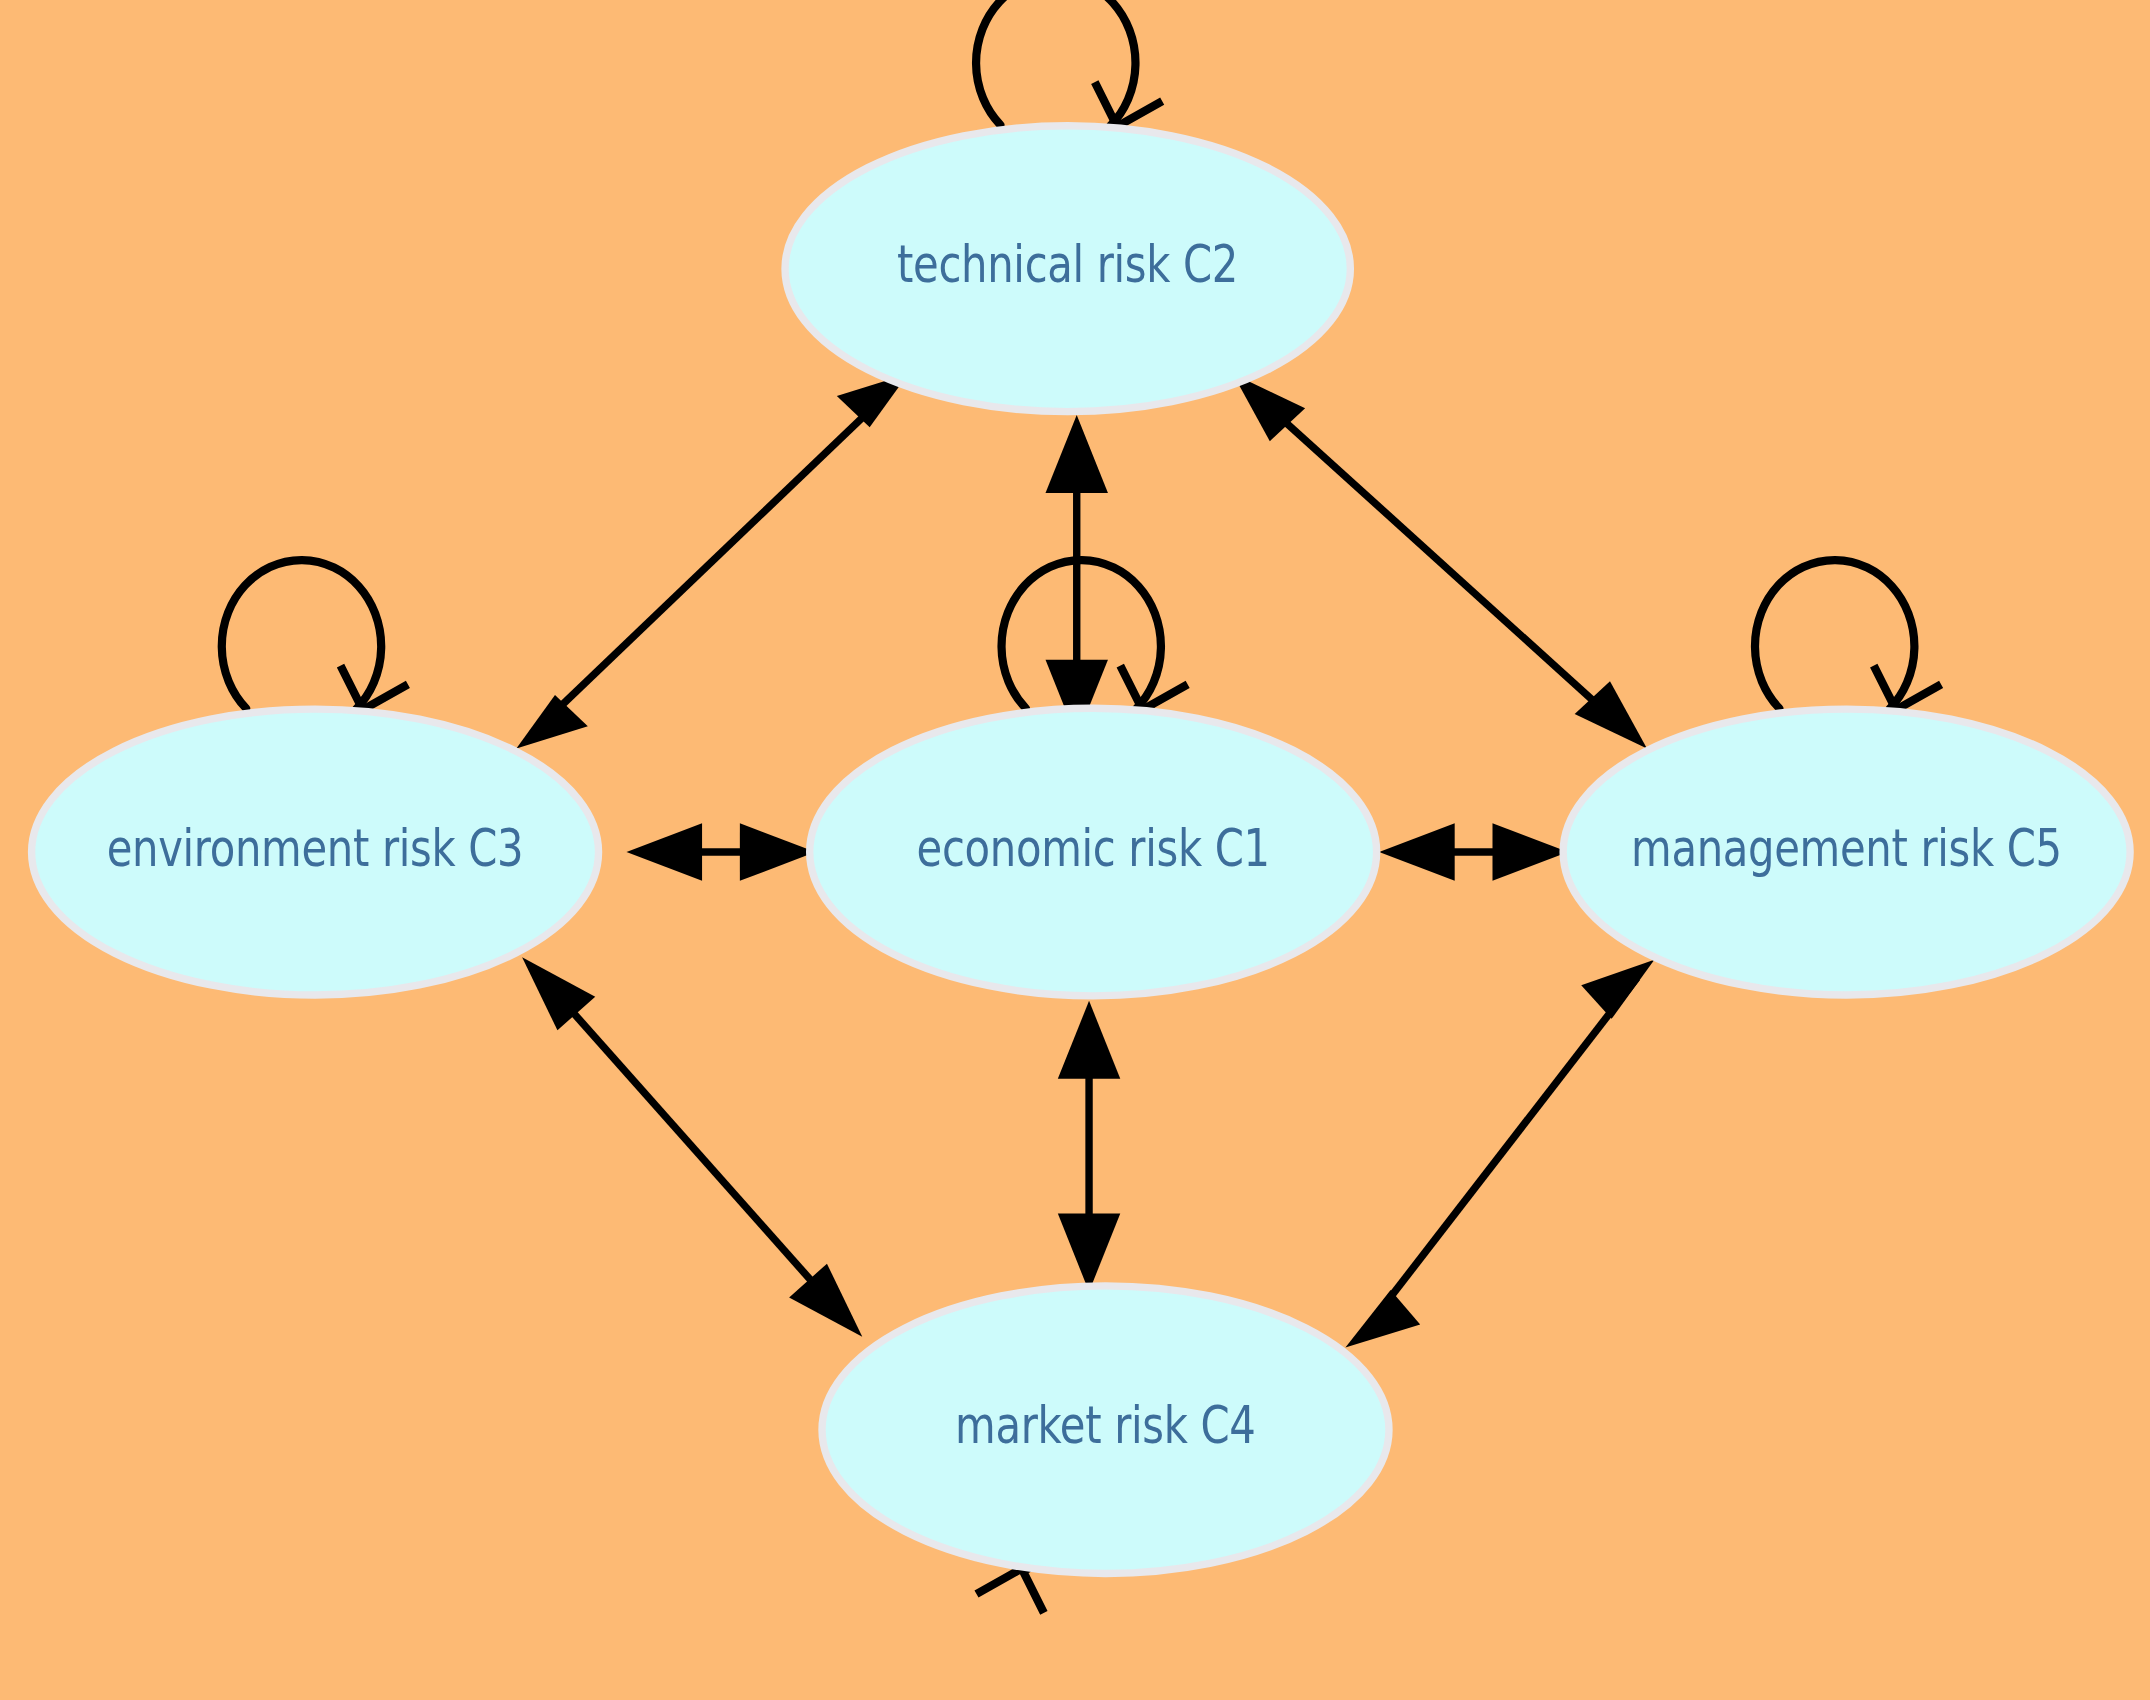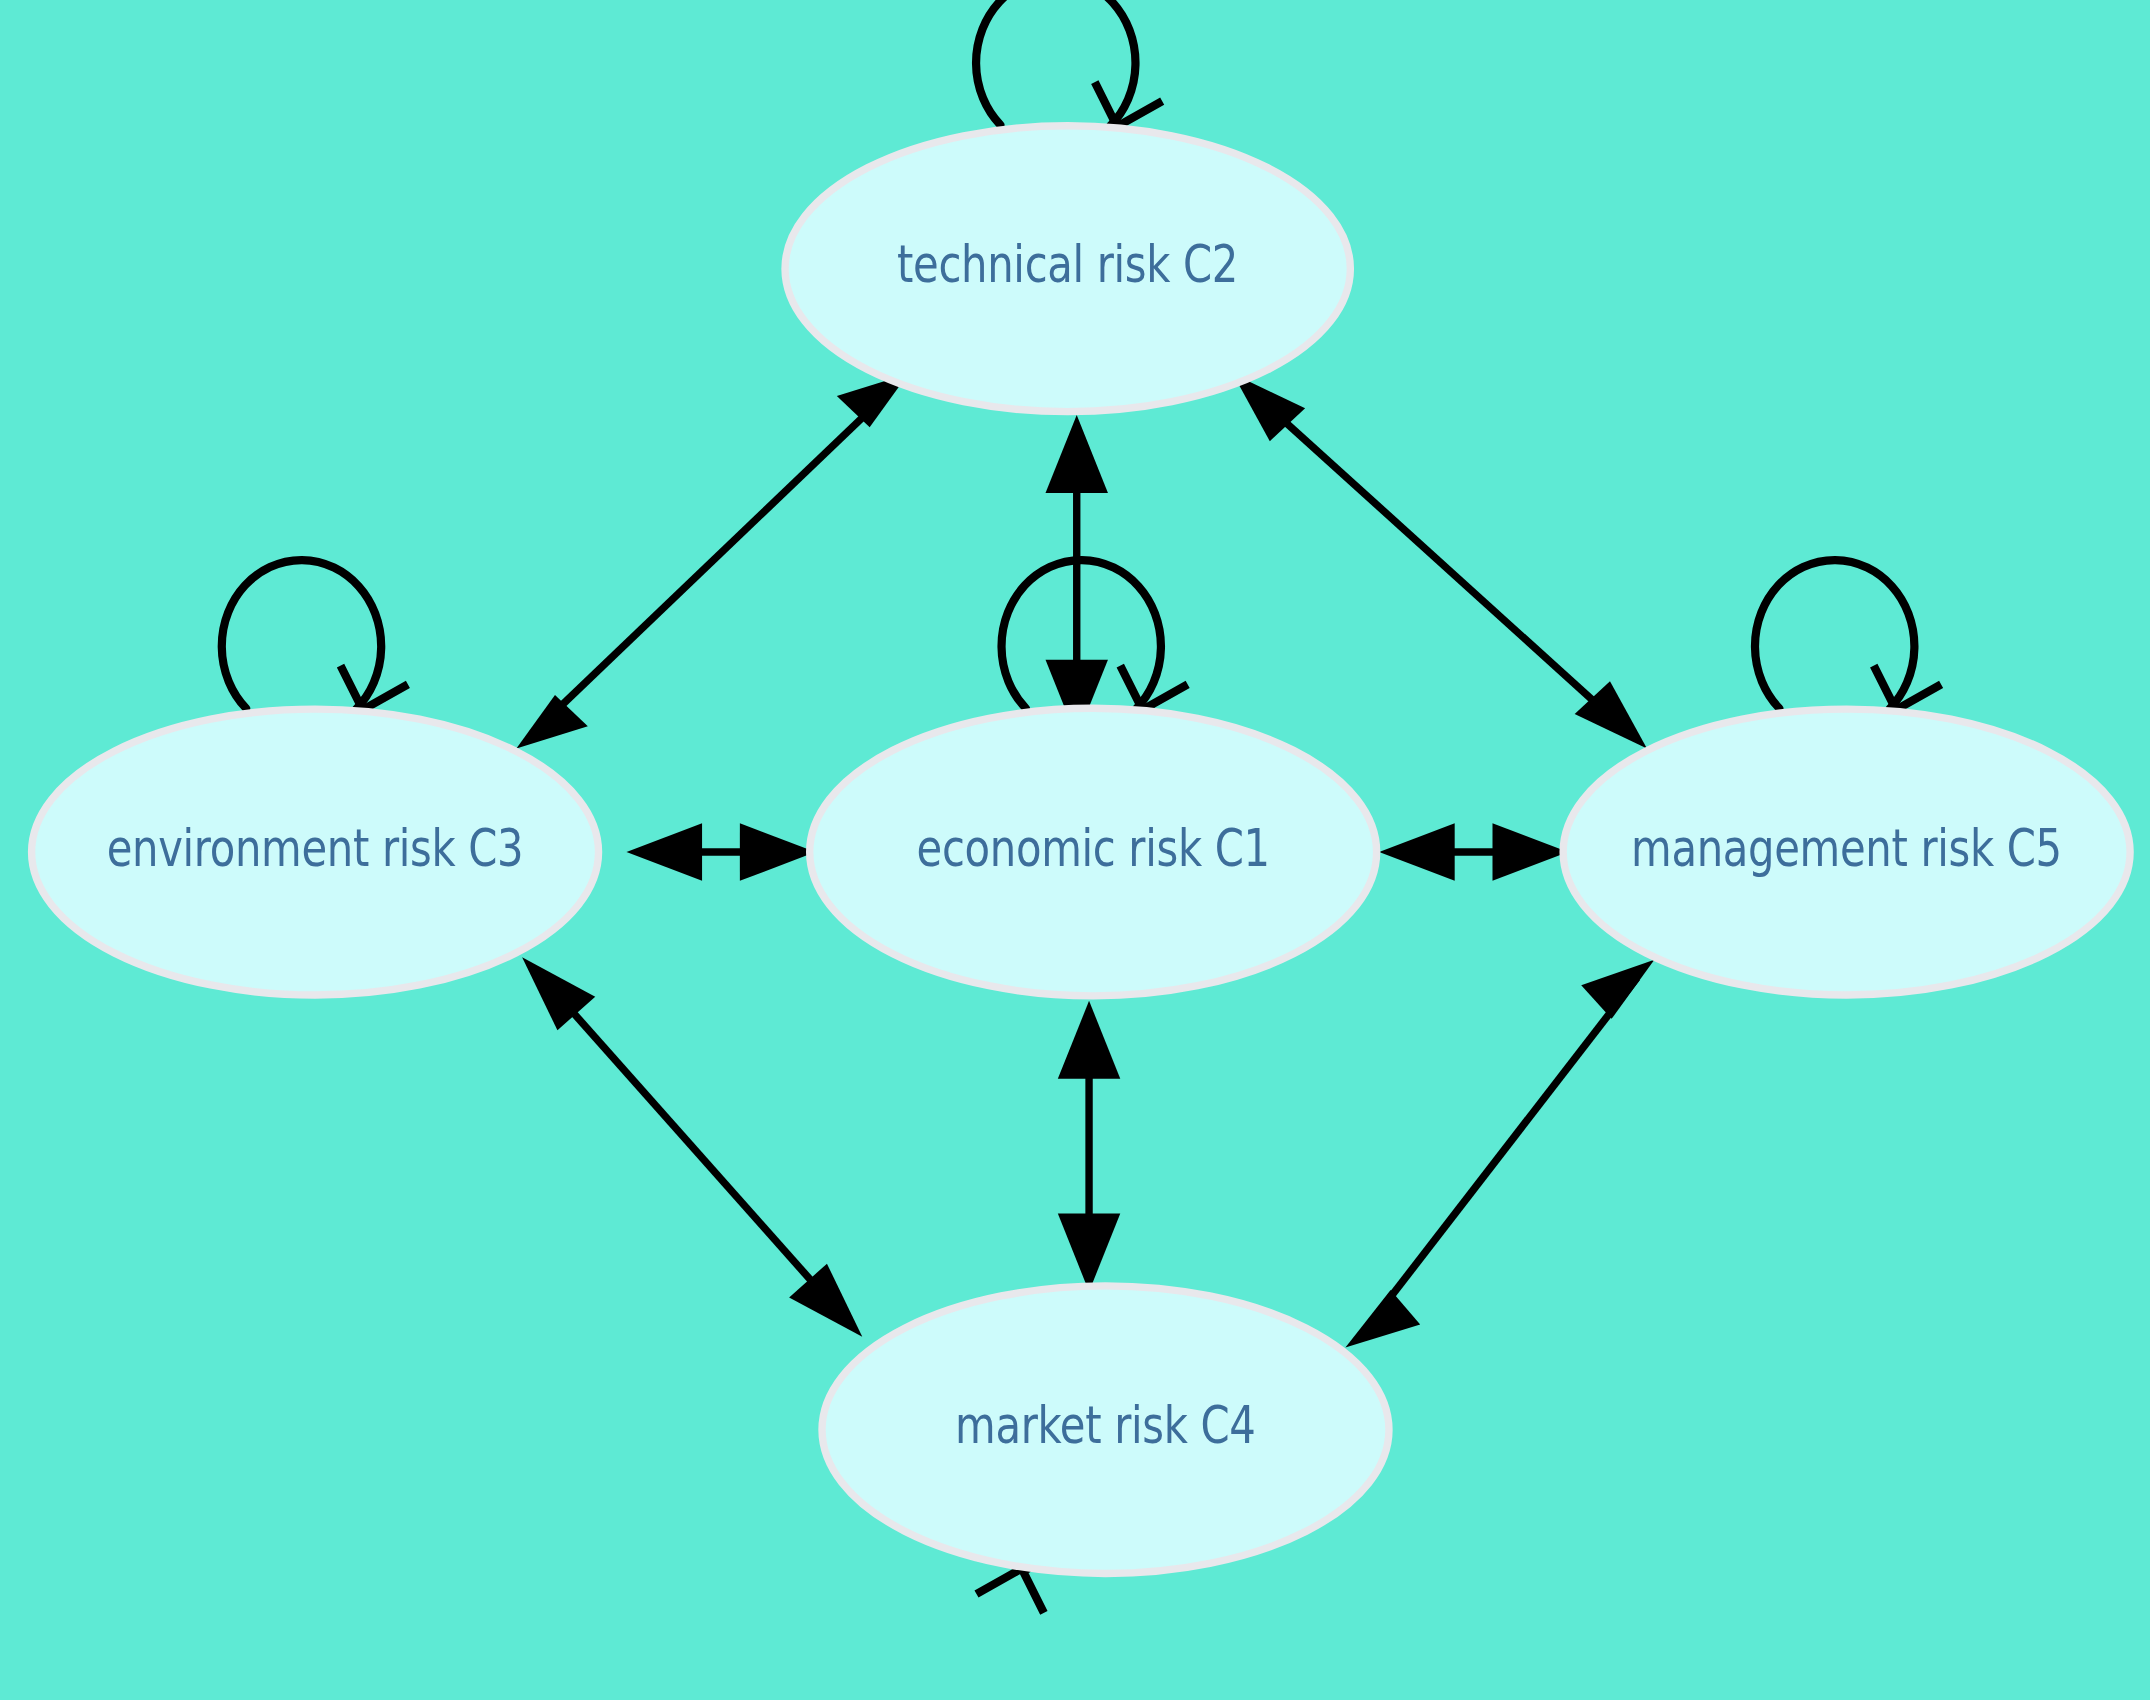--- a/index.html
+++ b/index.html
@@ -10,21 +10,21 @@
   body {
     width: 2151px;
     height: 1700px;
     font-family: "DejaVu Sans", sans-serif;
     overflow: hidden;
   }
   #diagram-root {
     position: relative;
     width: 2151px;
     height: 1700px;
-    background: #5eead4;
+    background: #fdba74;
   }
   svg.diagram {
     display: block;
     width: 2151px;
     height: 1700px;
   }
   .node-ellipse {
     fill: #cdfbfb;
     stroke: #e8e8ec;
     stroke-width: 9;

